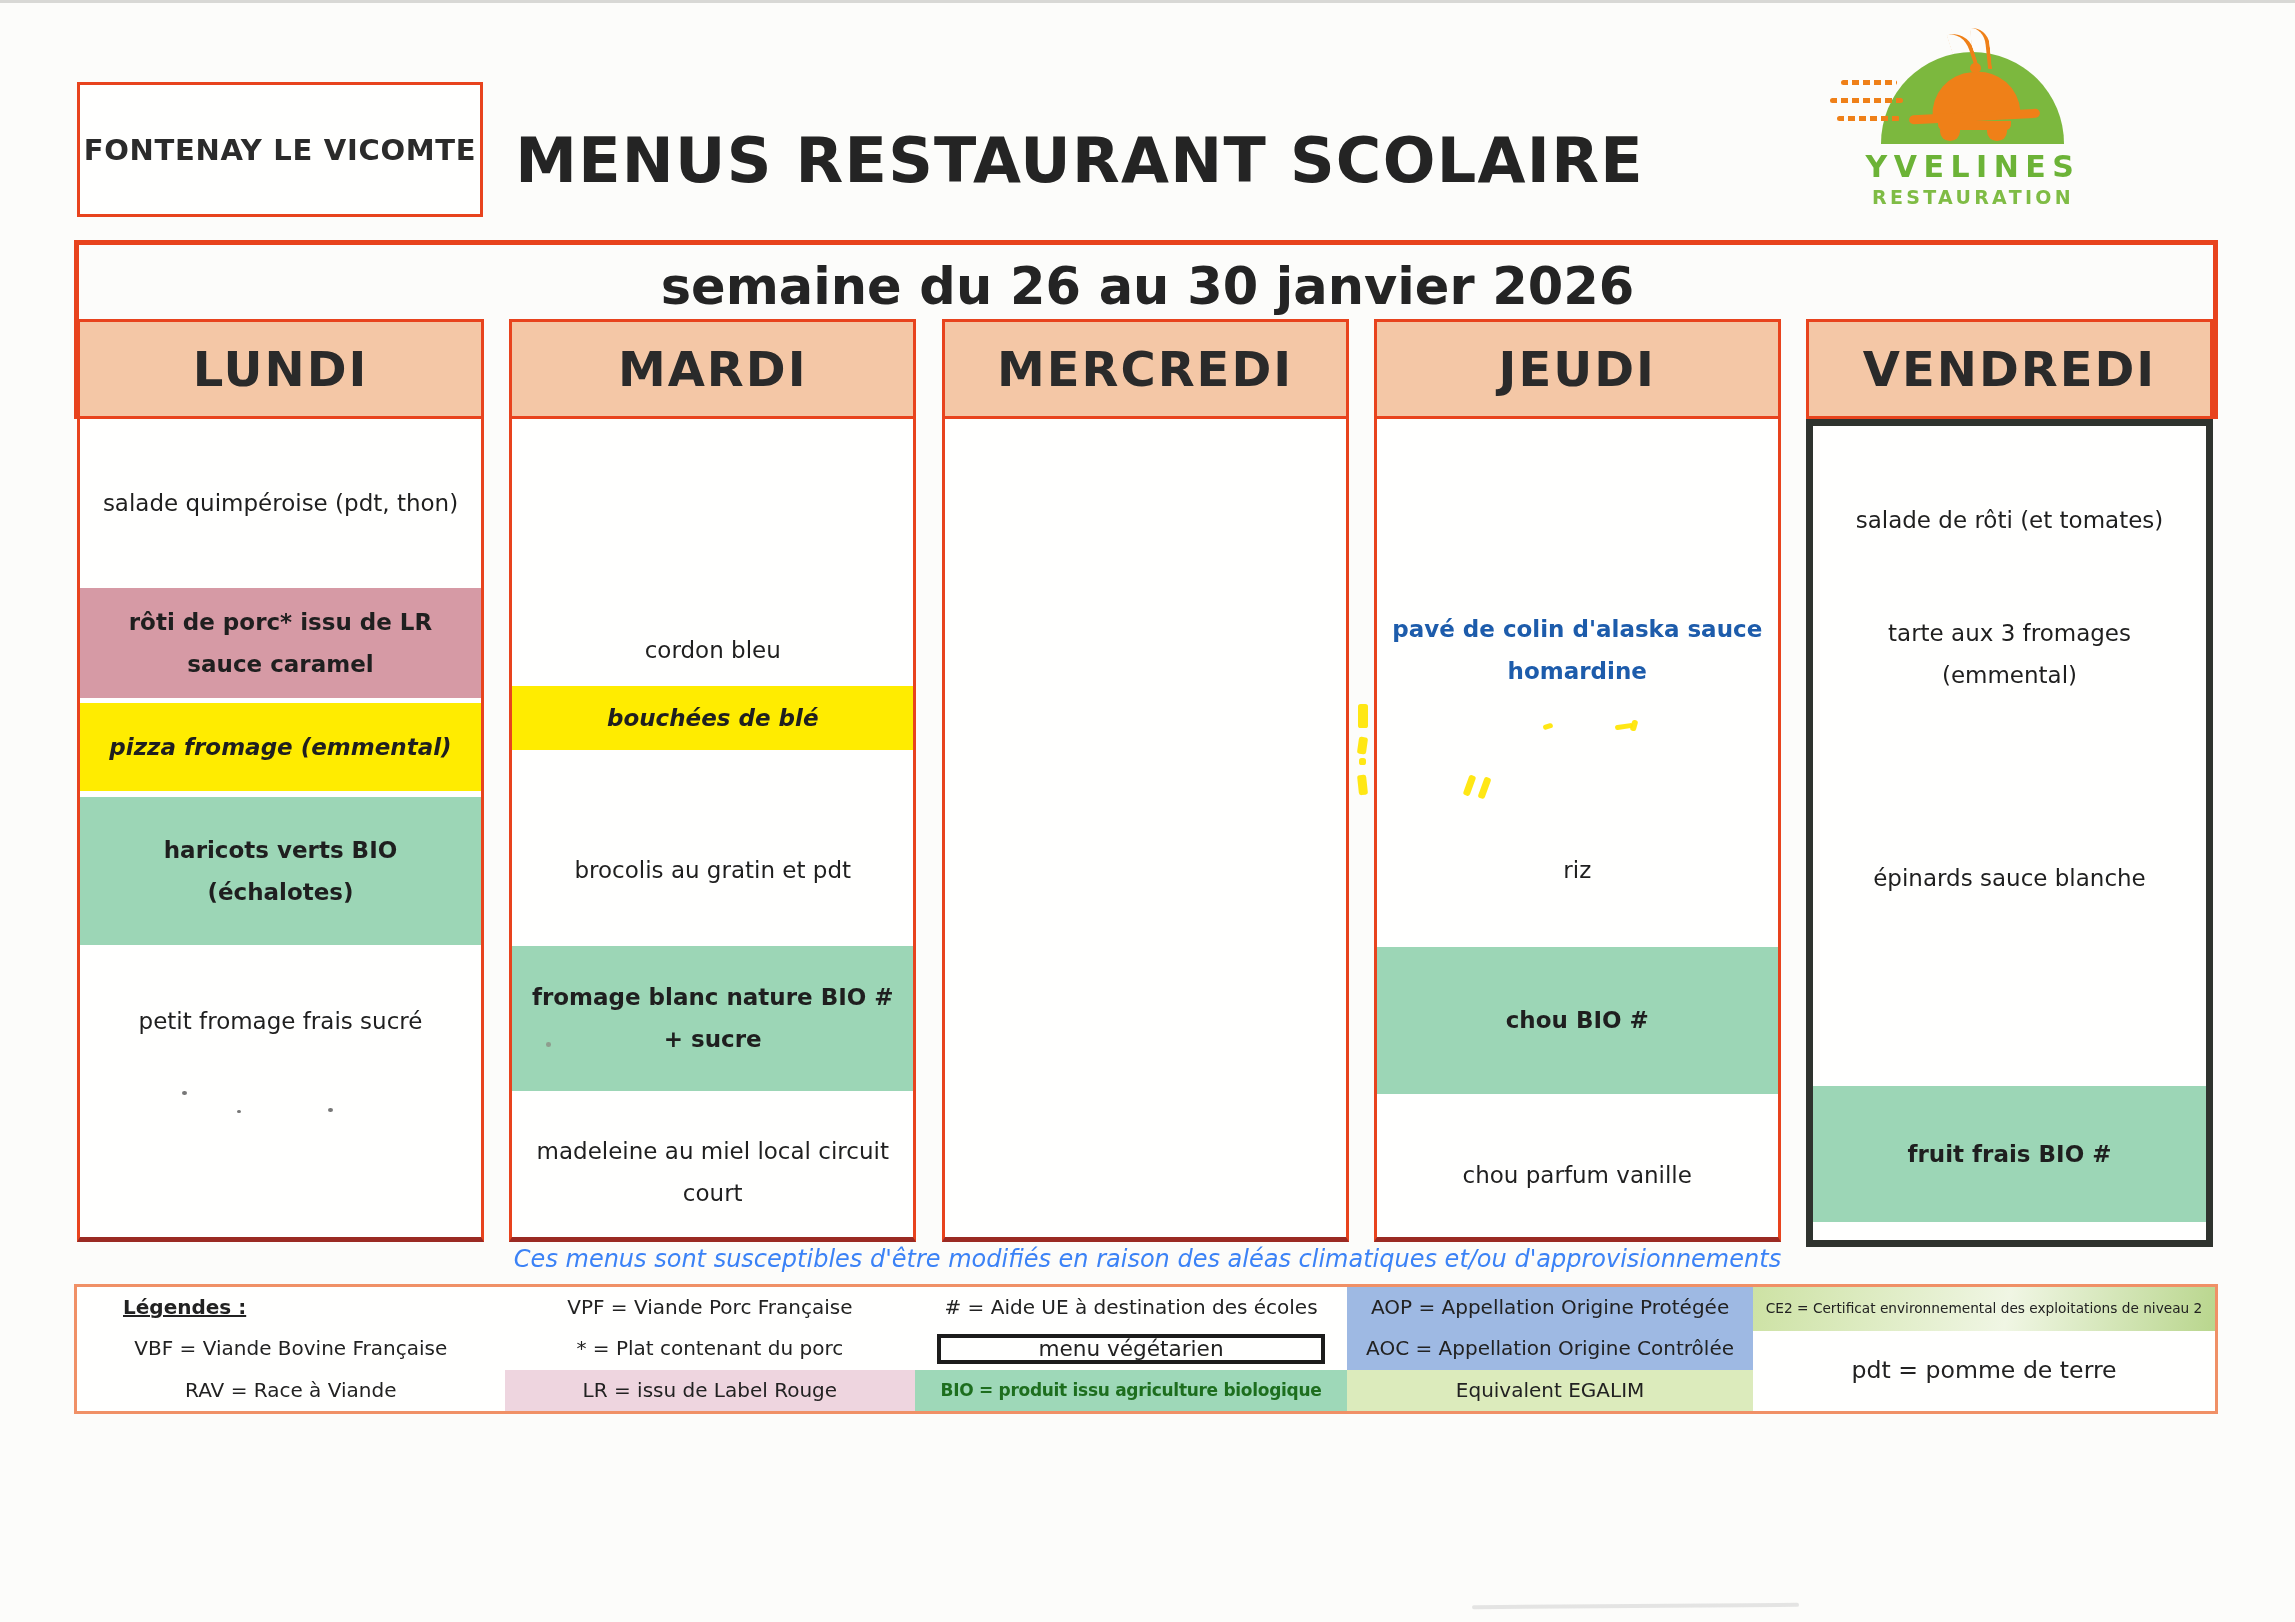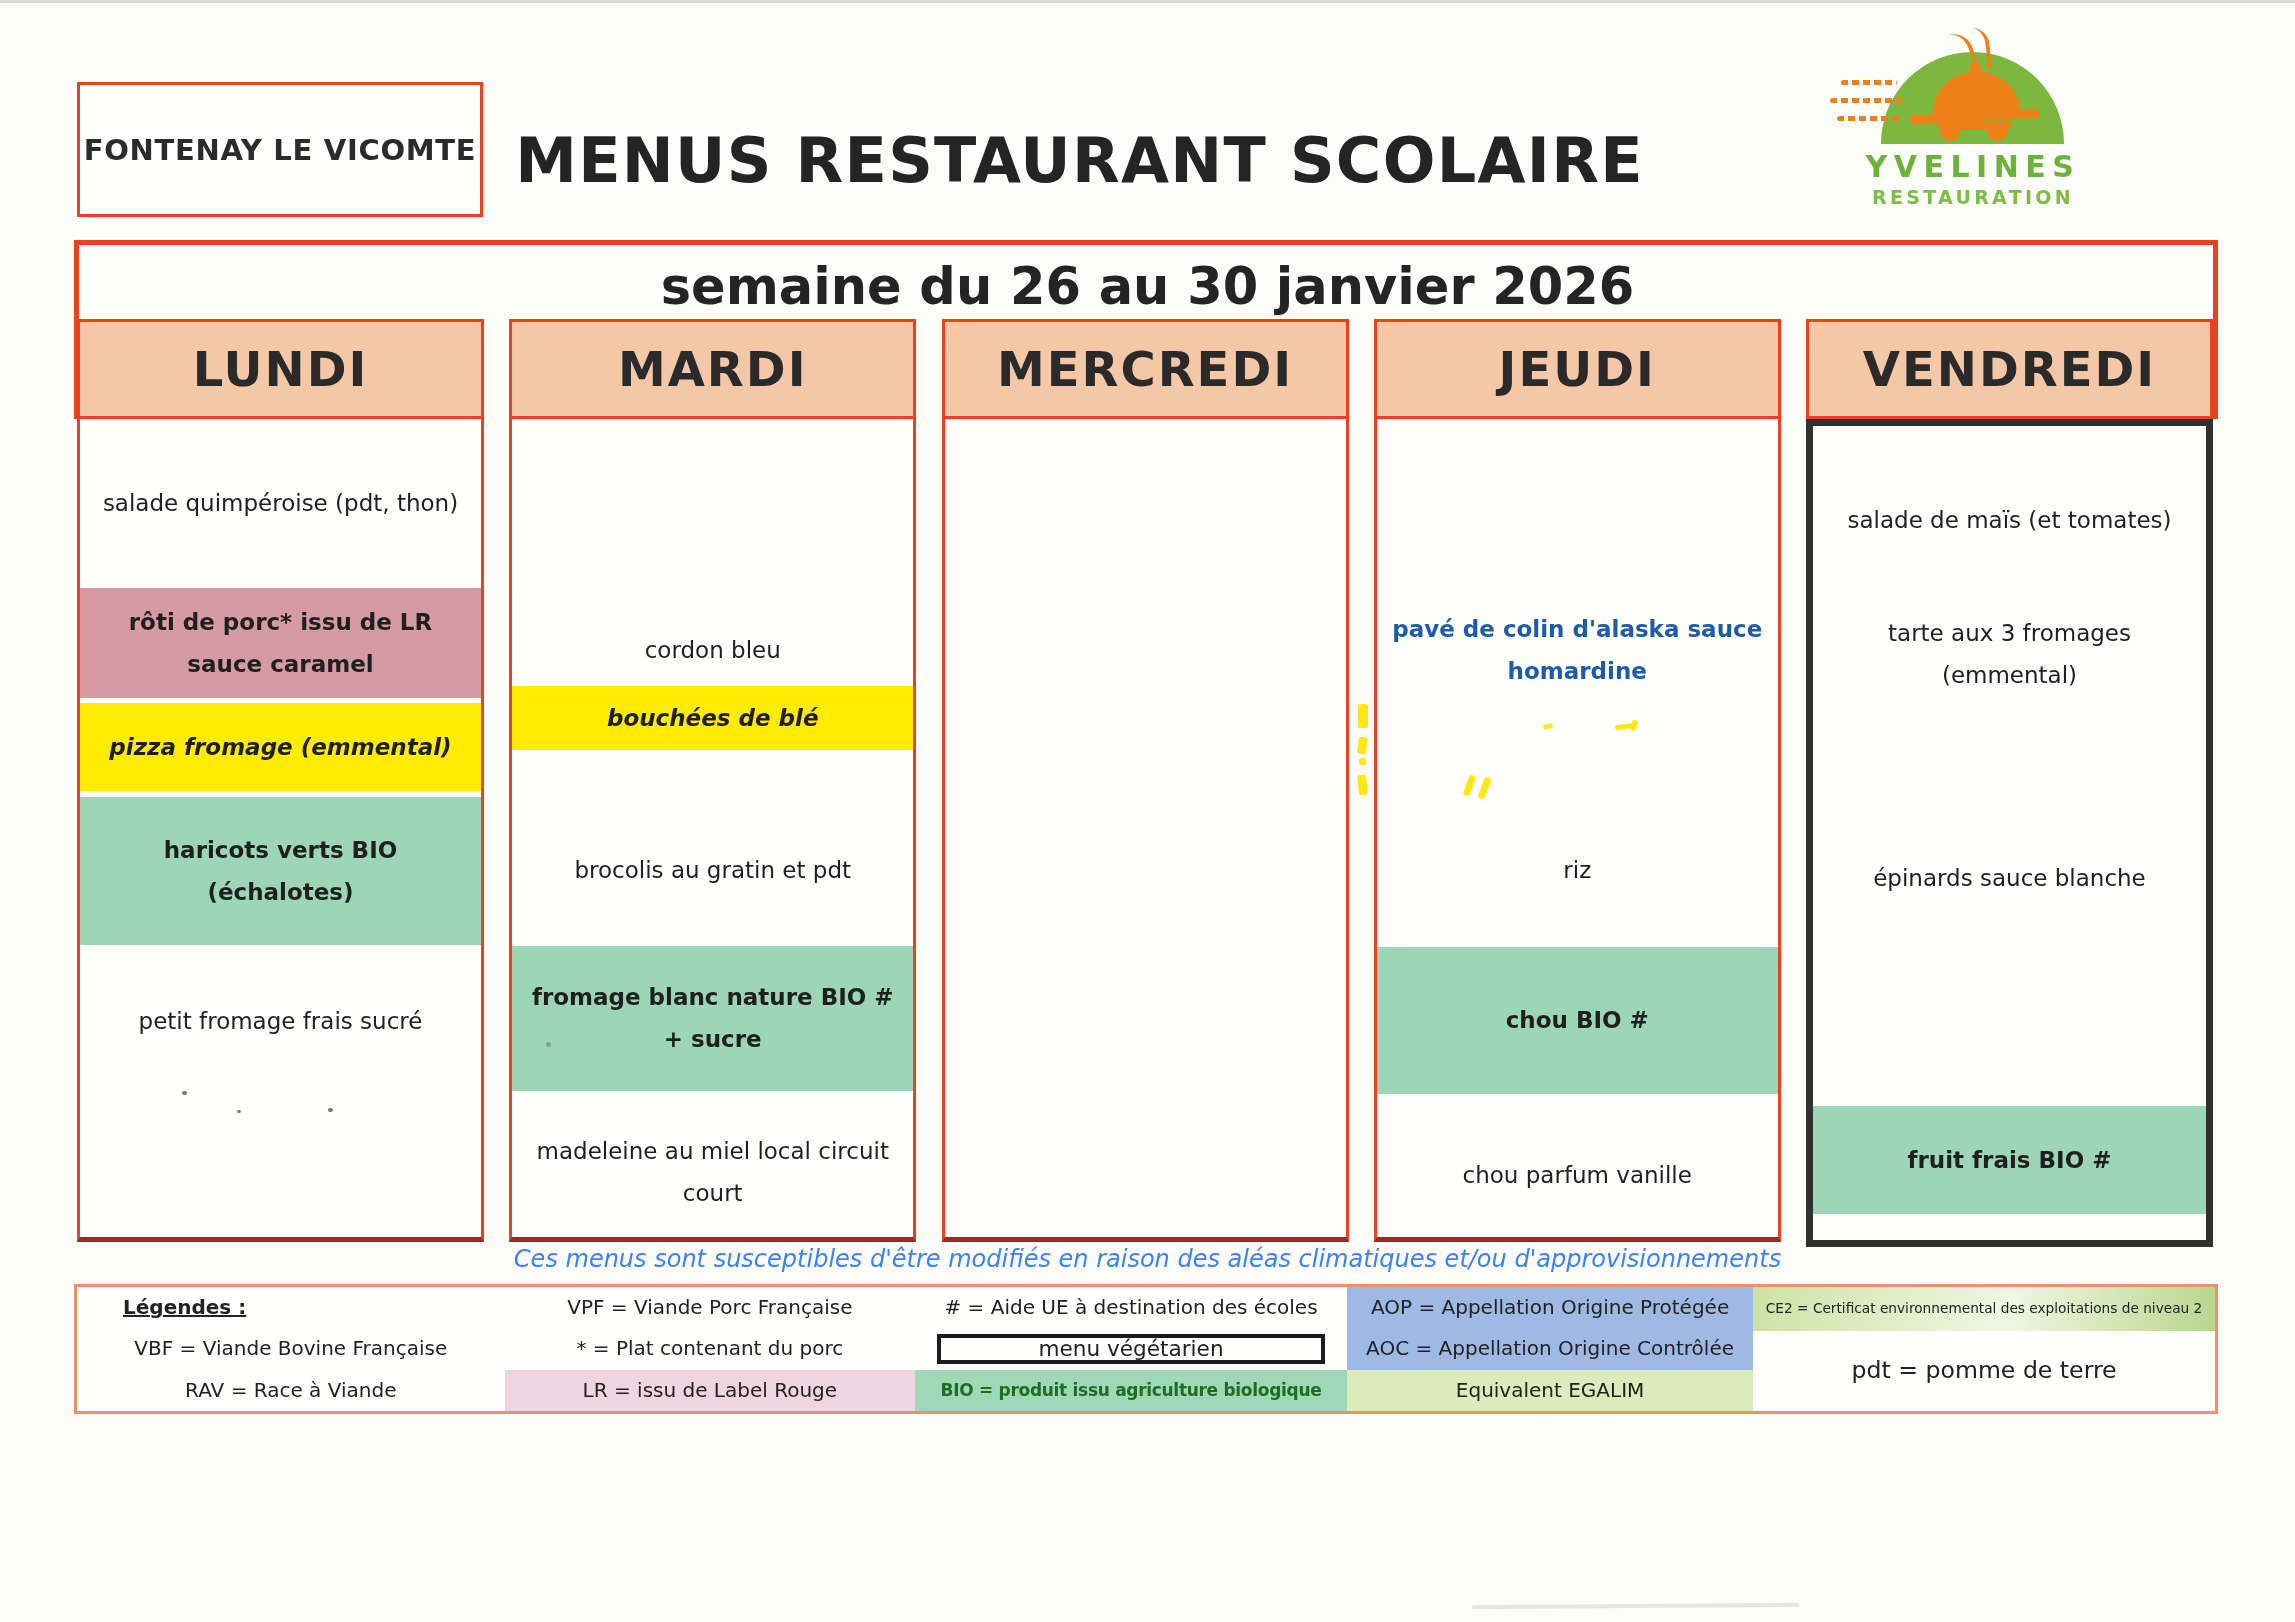--- a/index.html
+++ b/index.html
@@ -218,30 +218,30 @@
           </div>
           <div class="menu-row bg-white" style="top: 700px; height: 113px;">
             <div class="menu-line">chou parfum vanille</div>
           </div>
         </div>
       </div>
       <div class="day-col highlight">
         <div class="day-header">VENDREDI</div>
         <div class="day-body">
           <div class="menu-row bg-white" style="top: 52px; height: 85px;">
-            <div class="menu-line">salade de maïs (et tomates)</div>
+            <div class="menu-line">salade de rôti (et tomates)</div>
           </div>
           <div class="menu-row bg-white" style="top: 164px; height: 128px;">
             <div class="menu-line">tarte aux 3 fromages</div>
             <div class="menu-line">(emmental)</div>
           </div>
           <div class="menu-row bg-white" style="top: 406px; height: 92px;">
             <div class="menu-line">épinards sauce blanche</div>
           </div>
-          <div class="menu-row bg-green bold" style="top: 680px; height: 108px;">
+          <div class="menu-row bg-green bold" style="top: 660px; height: 136px;">
             <div class="menu-line">fruit frais BIO #</div>
           </div>
         </div>
       </div>
     </div>
 
   <div class="abs disclaimer">Ces menus sont susceptibles d'être modifiés en raison des aléas climatiques et/ou d'approvisionnements</div>
 
   <div class="abs legend-box">
       <div class="legend-col legend-col-1">

